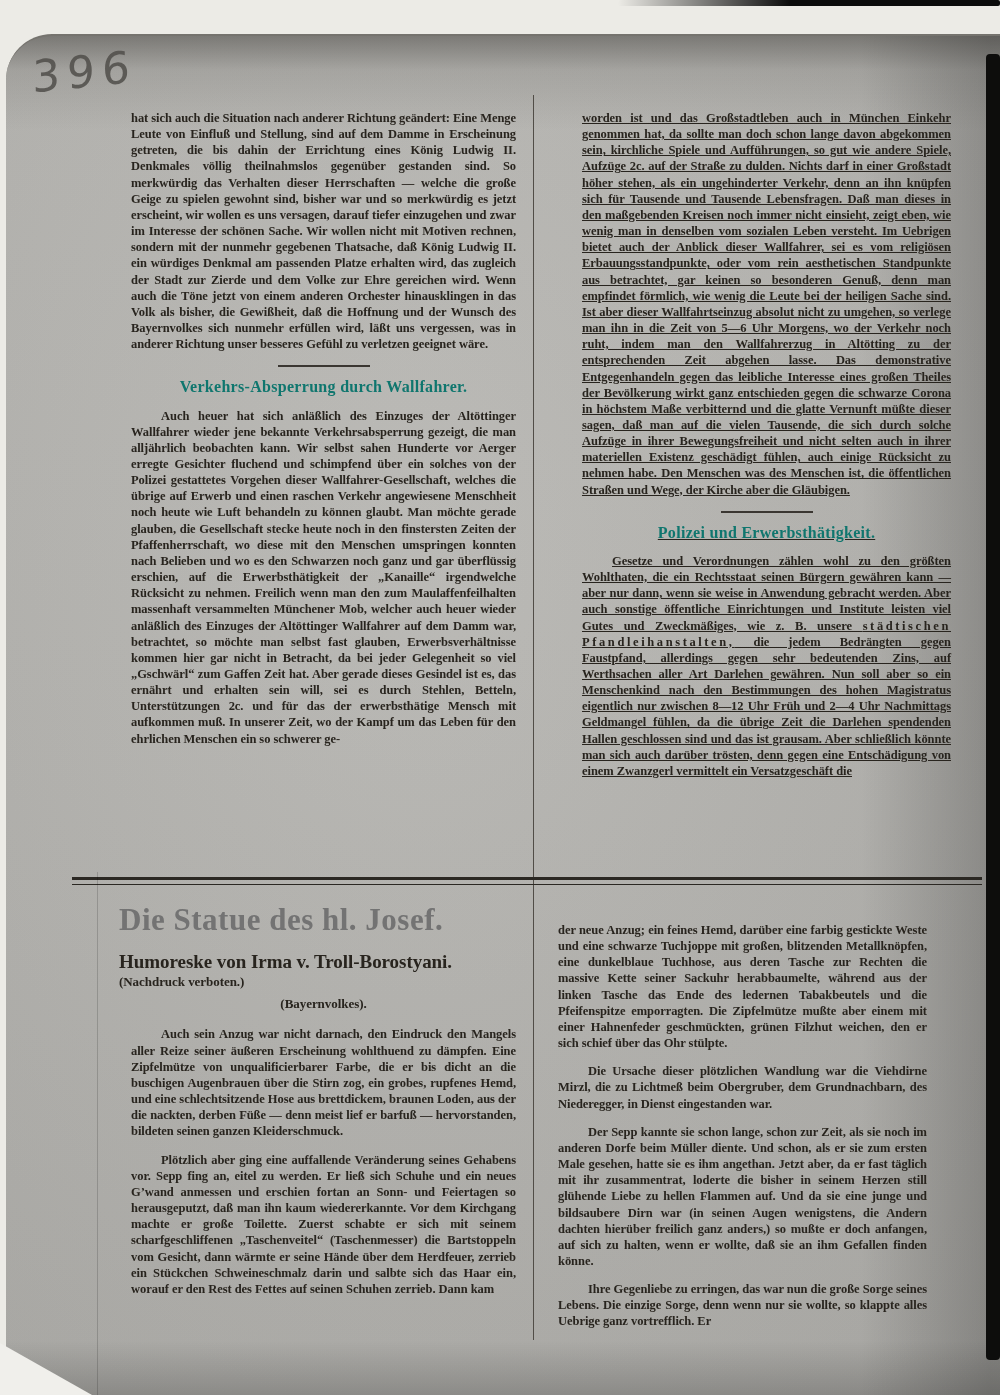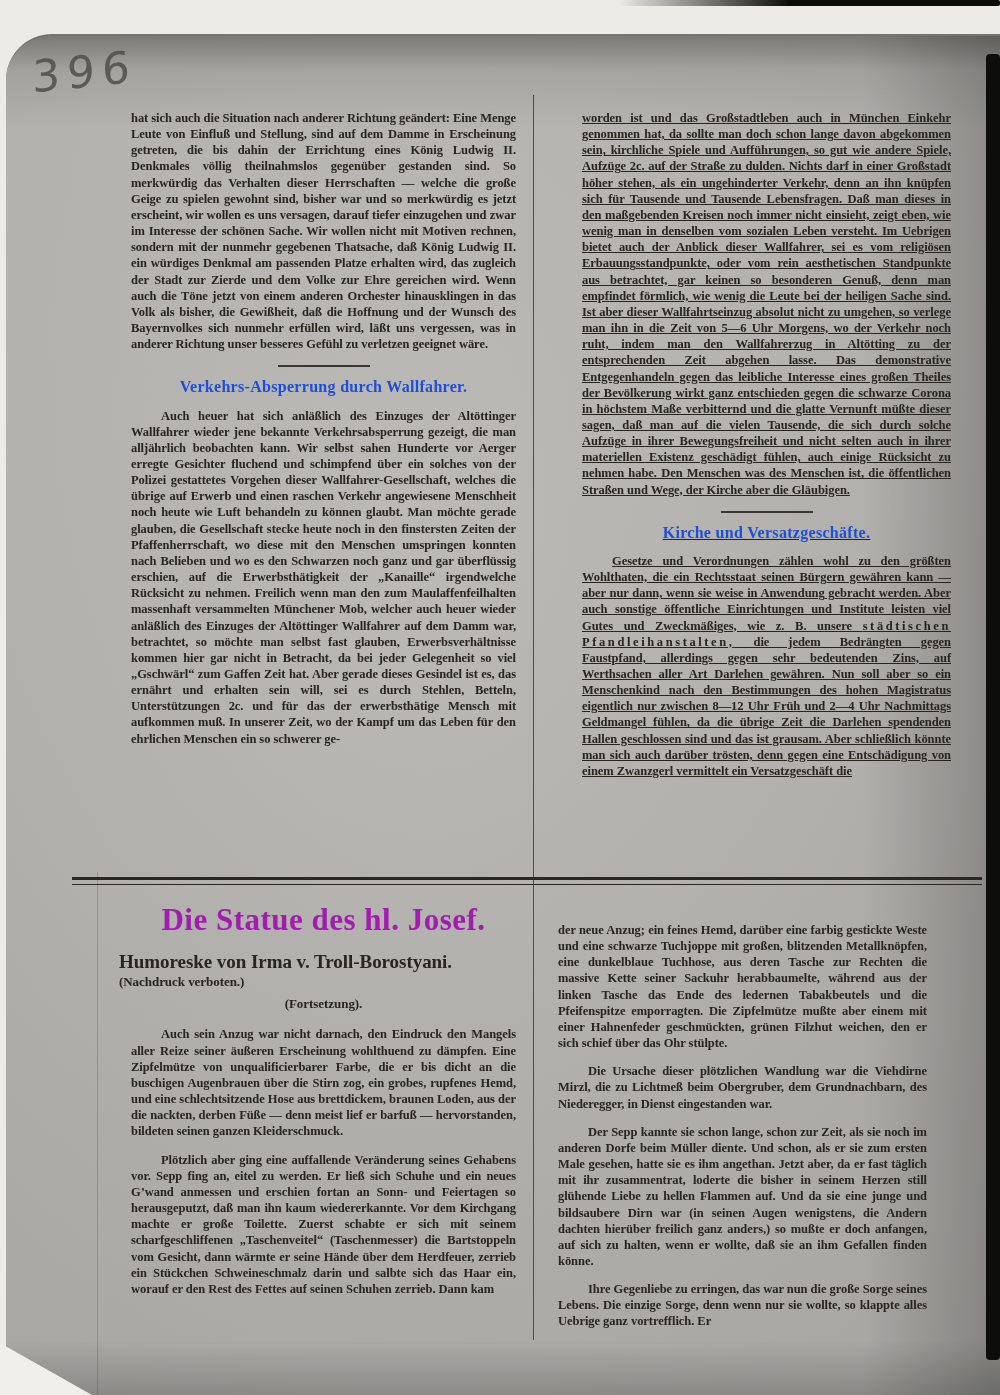--- a/index.html
+++ b/index.html
@@ -47,23 +47,23 @@
   .col-tl{left:119px;top:98px;width:409px;height:780px;}
   .col-tr{left:570px;top:98px;width:393px;height:780px;text-decoration:underline;}
   .col-bl{left:119px;top:900px;width:409px;height:458px;}
   .col-br{left:546px;top:910px;width:393px;height:462px;}
 
   .col p{margin:12px;}
   .ind{text-indent:30px;}
   .noind{text-indent:0;}
 
   .art-head{margin:4px 0 9px 0;text-align:center;font-size:16px;font-weight:700;
-    color:#1d4ed8;letter-spacing:0.3px;}
-  .feuil-title{margin:0 0 14px 0;text-align:center;font-size:31px;font-weight:700;
-    color:#a21caf;letter-spacing:0.5px;line-height:40px;}
+    color:#0f766e;letter-spacing:0.3px;}
+  .feuil-title{margin:0 0 14px 0;text-align:left;font-size:31px;font-weight:700;
+    color:#737373;letter-spacing:0.5px;line-height:40px;}
   .byline{font-size:19px;font-weight:700;}
   .notice{text-align:left;font-size:13px;font-weight:700;padding-right:8px;margin-top:4px;}
   .fortsetzung{text-align:center;font-size:13px;font-weight:700;margin:6px 0 14px 0;}
   .sperr{letter-spacing:2.6px;}
 </style>
 </head>
 <body>
 
 <div id="canvas">
 
@@ -78,29 +78,29 @@
   <div class="col col-tl">
     <p class="noind">hat sich auch die Situation nach anderer Richtung geändert: Eine Menge Leute von Einfluß und Stellung, sind auf dem Damme in Erscheinung getreten, die bis dahin der Errichtung eines König Ludwig II. Denkmales völlig theilnahmslos gegenüber gestanden sind. So merkwürdig das Verhalten dieser Herrschaften — welche die große Geige zu spielen gewohnt sind, bisher war und so merkwürdig es jetzt erscheint, wir wollen es uns versagen, darauf tiefer einzugehen und zwar im Interesse der schönen Sache. Wir wollen nicht mit Motiven rechnen, sondern mit der nunmehr gegebenen Thatsache, daß König Ludwig II. ein würdiges Denkmal am passenden Platze erhalten wird, das zugleich der Stadt zur Zierde und dem Volke zur Ehre gereichen wird. Wenn auch die Töne jetzt von einem anderen Orchester hinausklingen in das Volk als bisher, die Gewißheit, daß die Hoffnung und der Wunsch des Bayernvolkes sich nunmehr erfüllen wird, läßt uns vergessen, was in anderer Richtung unser besseres Gefühl zu verletzen geeignet wäre.</p>
     <div class="short-rule"></div>
     <h2 class="art-head">Verkehrs-Absperrung durch Wallfahrer.</h2>
     <p class="ind">Auch heuer hat sich anläßlich des Einzuges der Altöttinger Wallfahrer wieder jene bekannte Verkehrsabsperrung gezeigt, die man alljährlich beobachten kann. Wir selbst sahen Hunderte vor Aerger erregte Gesichter fluchend und schimpfend über ein solches von der Polizei gestattetes Vorgehen dieser Wallfahrer-Gesellschaft, welches die übrige auf Erwerb und einen raschen Verkehr angewiesene Menschheit noch heute wie Luft behandeln zu können glaubt. Man möchte gerade glauben, die Gesellschaft stecke heute noch in den finstersten Zeiten der Pfaffenherrschaft, wo diese mit den Menschen umspringen konnten nach Belieben und wo es den Schwarzen noch ganz und gar überflüssig erschien, auf die Erwerbsthätigkeit der „Kanaille“ irgendwelche Rücksicht zu nehmen. Freilich wenn man den zum Maulaffenfeilhalten massenhaft versammelten Münchener Mob, welcher auch heuer wieder anläßlich des Einzuges der Altöttinger Wallfahrer auf dem Damm war, betrachtet, so möchte man selbst fast glauben, Erwerbsverhältnisse kommen hier gar nicht in Betracht, da bei jeder Gelegenheit so viel „Gschwärl“ zum Gaffen Zeit hat. Aber gerade dieses Gesindel ist es, das ernährt und erhalten sein will, sei es durch Stehlen, Betteln, Unterstützungen 2c. und für das der erwerbsthätige Mensch mit aufkommen muß. In unserer Zeit, wo der Kampf um das Leben für den ehrlichen Menschen ein so schwerer ge-</p>
   </div>
 
   <div class="col col-tr">
     <p class="noind">worden ist und das Großstadtleben auch in München Einkehr genommen hat, da sollte man doch schon lange davon abgekommen sein, kirchliche Spiele und Aufführungen, so gut wie andere Spiele, Aufzüge 2c. auf der Straße zu dulden. Nichts darf in einer Großstadt höher stehen, als ein ungehinderter Verkehr, denn an ihn knüpfen sich für Tausende und Tausende Lebensfragen. Daß man dieses in den maßgebenden Kreisen noch immer nicht einsieht, zeigt eben, wie wenig man in denselben vom sozialen Leben versteht. Im Uebrigen bietet auch der Anblick dieser Wallfahrer, sei es vom religiösen Erbauungsstandpunkte, oder vom rein aesthetischen Standpunkte aus betrachtet, gar keinen so besonderen Genuß, denn man empfindet förmlich, wie wenig die Leute bei der heiligen Sache sind. Ist aber dieser Wallfahrtseinzug absolut nicht zu umgehen, so verlege man ihn in die Zeit von 5—6 Uhr Morgens, wo der Verkehr noch ruht, indem man den Wallfahrerzug in Altötting zu der entsprechenden Zeit abgehen lasse. Das demonstrative Entgegenhandeln gegen das leibliche Interesse eines großen Theiles der Bevölkerung wirkt ganz entschieden gegen die schwarze Corona in höchstem Maße verbitternd und die glatte Vernunft müßte dieser sagen, daß man auf die vielen Tausende, die sich durch solche Aufzüge in ihrer Bewegungsfreiheit und nicht selten auch in ihrer materiellen Existenz geschädigt fühlen, auch einige Rücksicht zu nehmen habe. Den Menschen was des Menschen ist, die öffentlichen Straßen und Wege, der Kirche aber die Gläubigen.</p>
     <div class="short-rule"></div>
-    <h2 class="art-head">Kirche und Versatzgeschäfte.</h2>
+    <h2 class="art-head">Polizei und Erwerbsthätigkeit.</h2>
     <p class="ind"><span>Gesetze und Verordnungen zählen wohl zu den größten Wohlthaten, die ein Rechtsstaat seinen Bürgern gewähren kann — aber nur dann, wenn sie weise in Anwendung gebracht werden. Aber auch sonstige öffentliche Einrichtungen und Institute leisten viel Gutes und Zweckmäßiges, wie z. B. unsere </span><span class="sperr">städtischen Pfandleihanstalten,</span><span> die jedem Bedrängten gegen Faustpfand, allerdings gegen sehr bedeutenden Zins, auf Werthsachen aller Art Darlehen gewähren. Nun soll aber so ein Menschenkind nach den Bestimmungen des hohen Magistratus eigentlich nur zwischen 8—12 Uhr Früh und 2—4 Uhr Nachmittags Geldmangel fühlen, da die übrige Zeit die Darlehen spendenden Hallen geschlossen sind und das ist grausam. Aber schließlich könnte man sich auch darüber trösten, denn gegen eine Entschädigung von einem Zwanzgerl vermittelt ein Versatzgeschäft die</span></p>
   </div>
 
   <div class="col col-bl">
     <h1 class="feuil-title">Die Statue des hl. Josef.</h1>
     <div class="byline">Humoreske von Irma v. Troll-Borostyani.</div>
     <div class="notice">(Nachdruck verboten.)</div>
-    <div class="fortsetzung">(Fortsetzung).</div>
+    <div class="fortsetzung">(Bayernvolkes).</div>
     <p class="ind">Auch sein Anzug war nicht darnach, den Eindruck den Mangels aller Reize seiner äußeren Erscheinung wohlthuend zu dämpfen. Eine Zipfelmütze von unqualificierbarer Farbe, die er bis dicht an die buschigen Augenbrauen über die Stirn zog, ein grobes, rupfenes Hemd, und eine schlechtsitzende Hose aus brettdickem, braunen Loden, aus der die nackten, derben Füße — denn meist lief er barfuß — hervorstanden, bildeten seinen ganzen Kleiderschmuck.</p>
     <p class="ind">Plötzlich aber ging eine auffallende Veränderung seines Gehabens vor. Sepp fing an, eitel zu werden. Er ließ sich Schuhe und ein neues G’wand anmessen und erschien fortan an Sonn- und Feiertagen so herausgeputzt, daß man ihn kaum wiedererkannte. Vor dem Kirchgang machte er große Toilette. Zuerst schabte er sich mit seinem scharfgeschliffenen „Taschenveitel“ (Taschenmesser) die Bartstoppeln vom Gesicht, dann wärmte er seine Hände über dem Herdfeuer, zerrieb ein Stückchen Schweineschmalz darin und salbte sich das Haar ein, worauf er den Rest des Fettes auf seinen Schuhen zerrieb. Dann kam</p>
   </div>
 
   <div class="col col-br">
     <p class="noind">der neue Anzug; ein feines Hemd, darüber eine farbig gestickte Weste und eine schwarze Tuchjoppe mit großen, blitzenden Metallknöpfen, eine dunkelblaue Tuchhose, aus deren Tasche zur Rechten die massive Kette seiner Sackuhr herabbaumelte, während aus der linken Tasche das Ende des ledernen Tabakbeutels und die Pfeifenspitze emporragten. Die Zipfelmütze mußte aber einem mit einer Hahnenfeder geschmückten, grünen Filzhut weichen, den er sich schief über das Ohr stülpte.</p>
     <p class="ind">Die Ursache dieser plötzlichen Wandlung war die Viehdirne Mirzl, die zu Lichtmeß beim Obergruber, dem Grundnachbarn, des Niederegger, in Dienst eingestanden war.</p>
     <p class="ind">Der Sepp kannte sie schon lange, schon zur Zeit, als sie noch im anderen Dorfe beim Müller diente. Und schon, als er sie zum ersten Male gesehen, hatte sie es ihm angethan. Jetzt aber, da er fast täglich mit ihr zusammentrat, loderte die bisher in seinem Herzen still glühende Liebe zu hellen Flammen auf. Und da sie eine junge und bildsaubere Dirn war (in seinen Augen wenigstens, die Andern dachten hierüber freilich ganz anders,) so mußte er doch anfangen, auf sich zu halten, wenn er wollte, daß sie an ihm Gefallen finden könne.</p>
     <p class="ind">Ihre Gegenliebe zu erringen, das war nun die große Sorge seines Lebens. Die einzige Sorge, denn wenn nur sie wollte, so klappte alles Uebrige ganz vortrefflich. Er</p>
   </div>

